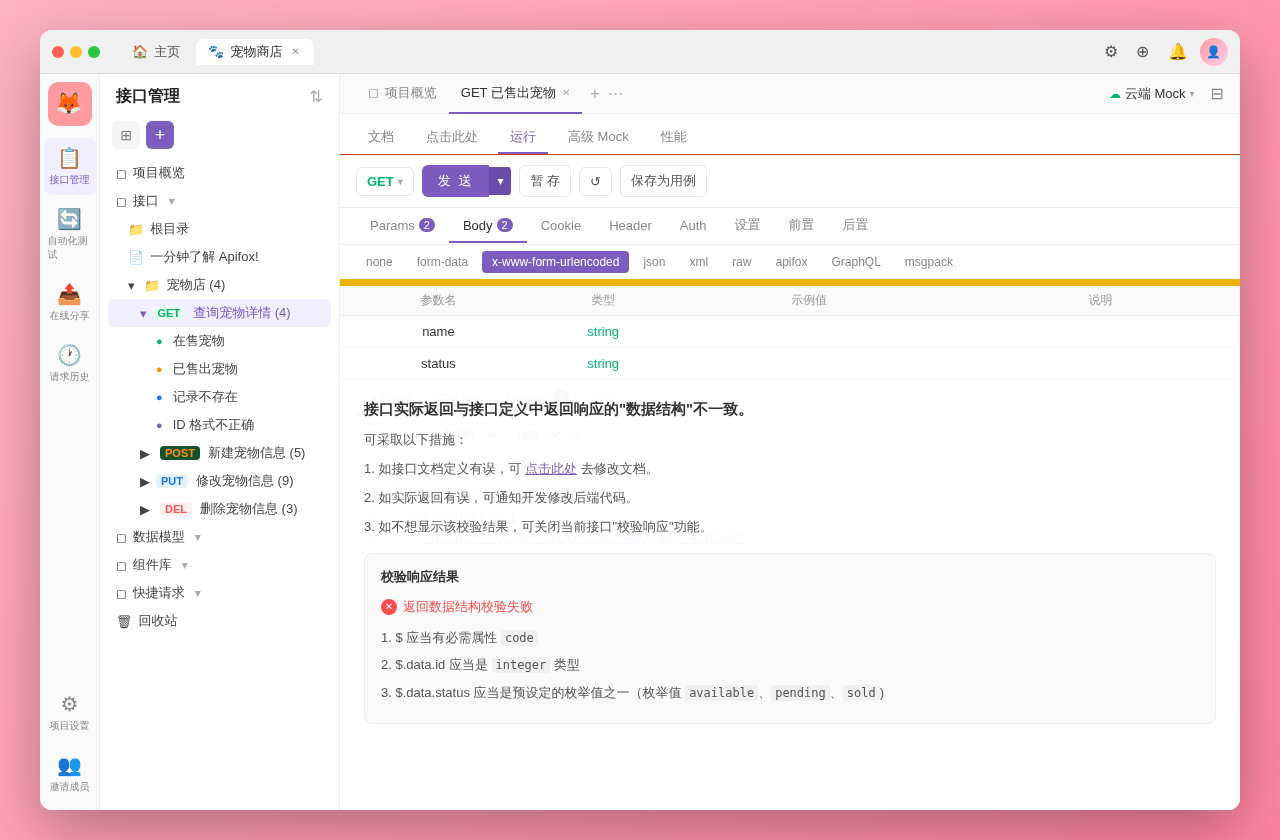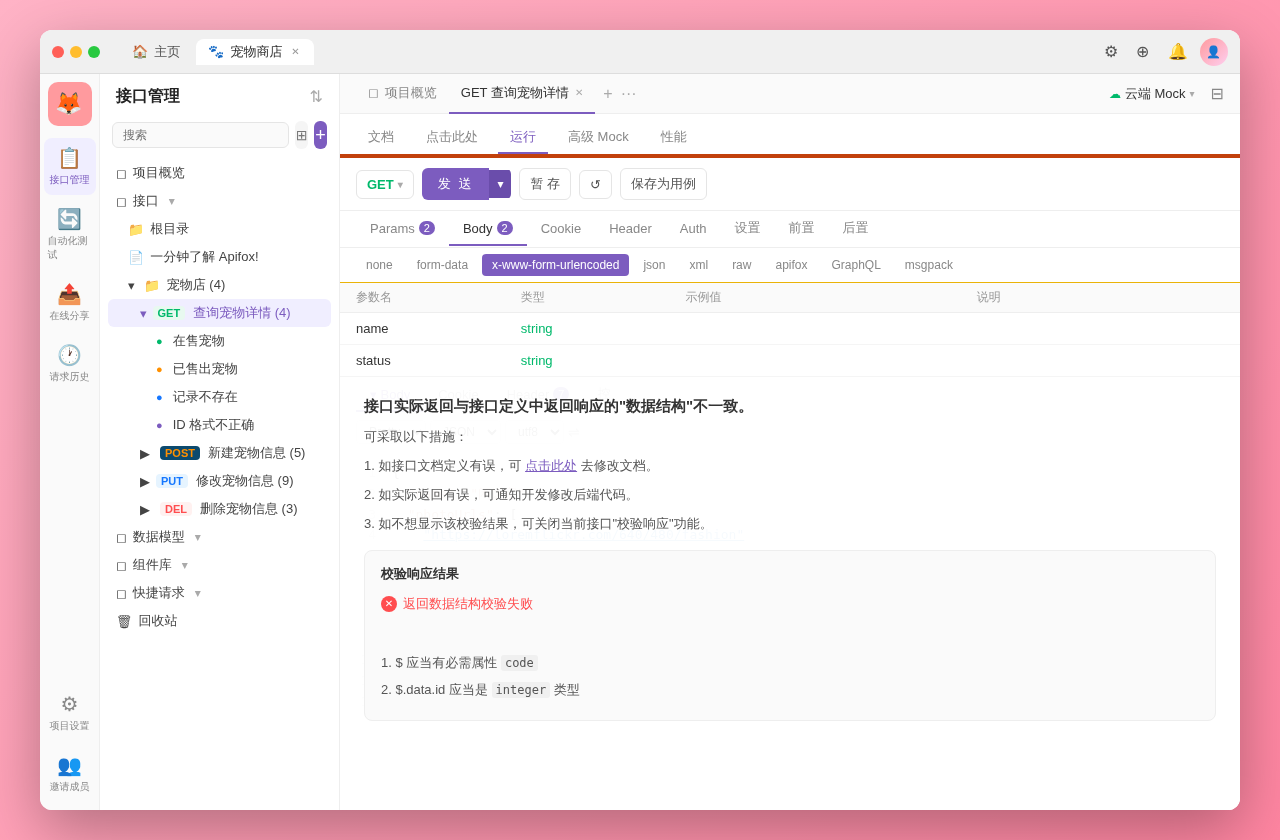--- a/index.html
+++ b/index.html
@@ -193,21 +193,21 @@
     }
     .nav-item.selected { background: #f0eeff; color: #7c5cbf; font-weight: 500; }
     .nav-item .method-tag {
       font-size: 11px;
       font-weight: 600;
       padding: 1px 5px;
       border-radius: 4px;
       margin-right: 2px;
     }
     .method-get { color: #00b96b; background: #e8f9f0; }
-    .method-post { color: #ff9000; background: #0c4a6e; }
+    .method-post { color: #ff9000; background: #14532d; }
     .method-put { color: #1677ff; background: #e6f4ff; }
     .method-del { color: #ff4d4f; background: #fff1f0; }
     
     .content-area {
       flex: 1;
       display: flex;
       flex-direction: column;
       overflow: hidden;
     }
     
@@ -249,21 +249,21 @@
       padding: 4px 8px;
       border-radius: 6px;
     }
     .expand-icon { font-size: 16px; color: #888; cursor: pointer; }
     
     .sub-tabs {
       display: flex;
       align-items: center;
       gap: 8px;
       padding: 8px 16px 0;
-      border-bottom: 4px solid #c2410c;
+      border-bottom: 1px solid #c2410c;
       background: #fff;
       flex-shrink: 0;
     }
     .sub-tab {
       padding: 6px 12px;
       font-size: 13px;
       color: #888;
       cursor: pointer;
       border-bottom: 2px solid transparent;
     }
@@ -364,39 +364,40 @@
       border-radius: 10px;
       padding: 1px 5px;
     }
     
     .body-type-tabs {
       display: flex;
       align-items: center;
       gap: 4px;
       padding: 6px 16px;
       background: #fff;
-      border-bottom: 1px solid #eab308;
+      border-bottom: 7px solid #eab308;
       flex-shrink: 0;
     }
     .body-type-btn {
       padding: 4px 10px;
       border-radius: 4px;
       font-size: 12px;
       color: #888;
       cursor: pointer;
       border: none;
       background: transparent;
     }
     .body-type-btn.active {
       background: #7c5cbf;
       color: #fff;
     }
     
     .params-table {
       flex-shrink: 0;
+      text-align: center;
     }
     .table-header {
       display: flex;
       background: #fafafa;
       border-bottom: 1px solid #eee;
       padding: 6px 16px;
     }
     .table-col {
       font-size: 12px;
       color: #999;
@@ -554,21 +555,20 @@
       background: #ff4d4f;
       border-radius: 50%;
       display: flex; align-items: center; justify-content: center;
       color: #fff;
       font-size: 10px;
     }
     .error-list {
       font-size: 13px;
       color: #555;
       line-height: 1.8;
-      margin-top: 28px;
     }
     .error-list-item {
       margin-bottom: 4px;
     }
     .code-inline {
       font-family: "Menlo", "Consolas", monospace;
       font-size: 12px;
       background: #f0f0f0;
       padding: 1px 4px;
       border-radius: 3px;
@@ -635,21 +635,20 @@
     </div>
 
     <div class="nav-sidebar">
       <div class="nav-sidebar-header">
         <span class="nav-sidebar-title">接口管理</span>
         <div class="nav-sidebar-icons">
           <span style="cursor:pointer;color:#aaa;">⇅</span>
         </div>
       </div>
       <div class="nav-search">
-        <input type="text" style="flex: 1 1 0%;" placeholder="搜索">
         <button class="filter-btn">⊞</button>
         <button class="add-btn">+</button>
       </div>
       <div class="nav-tree">
         <div class="nav-item">
           <span>◻</span>
           <span>项目概览</span>
         </div>
         <div class="nav-item">
           <span>◻</span>
@@ -728,21 +727,21 @@
     </div>
 
     <div class="content-area">
 
       <div class="content-tabs">
         <div class="content-tab">
           <span>◻</span>
           <span>项目概览</span>
         </div>
         <div class="content-tab active">
-          <span>GET 查询宠物详情</span>
+          <span>GET 已售出宠物</span>
           <span class="tab-close">✕</span>
         </div>
         <div style="display:flex;align-items:center;gap:8px;padding:0 8px;color:#aaa">
           <span style="cursor:pointer;font-size:16px">+</span>
           <span style="cursor:pointer">···</span>
         </div>
         <div class="content-tab-actions">
           <div class="cloud-mock-btn">
             <span style="color:#00b96b;font-size:12px">☁</span>
             <span>云端 Mock</span>
@@ -967,19 +966,22 @@
               <div class="error-dot">✕</div>
               <span>返回数据结构校验失败</span>
             </div>
             <div class="error-list">
               <div class="error-list-item">
                 1. $ 应当有必需属性 <span class="code-inline">code</span>
               </div>
               <div class="error-list-item">
                 2. $.data.id 应当是 <span class="code-inline">integer</span> 类型
               </div>
+              <div class="error-list-item">
+                3. $.data.status 应当是预设定的枚举值之一（枚举值 <span class="code-inline">available</span>、<span class="code-inline">pending</span>、<span class="code-inline">sold</span>)
+              </div>
             </div>
           </div>
         </div>
       </div>
     </div>
   </div>
 </div>
 
 </body></html>

